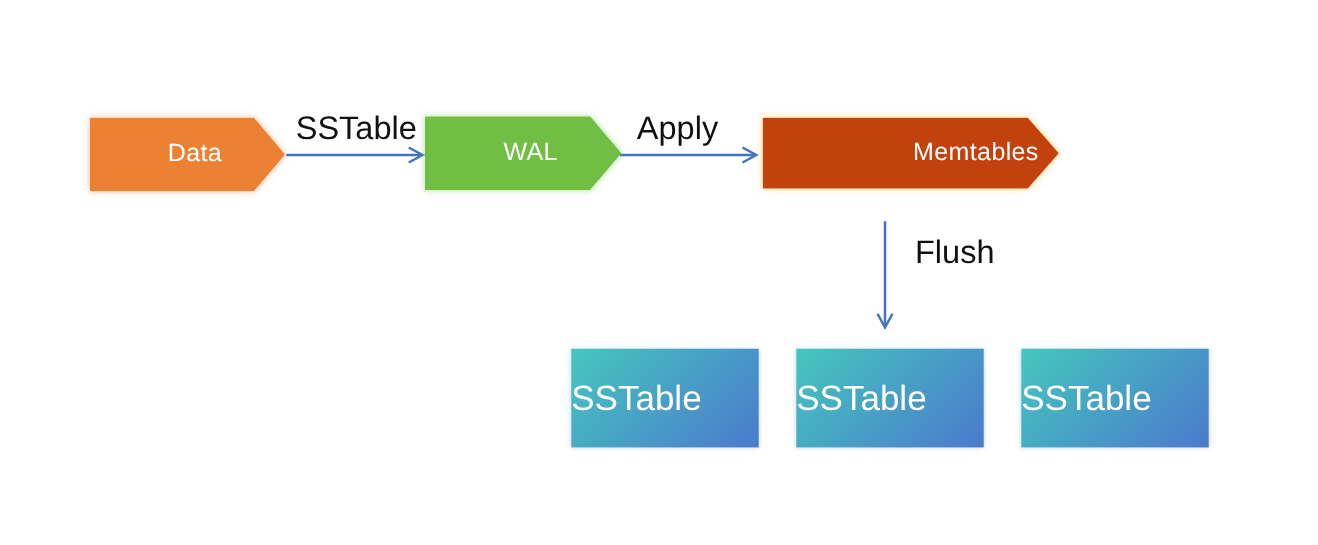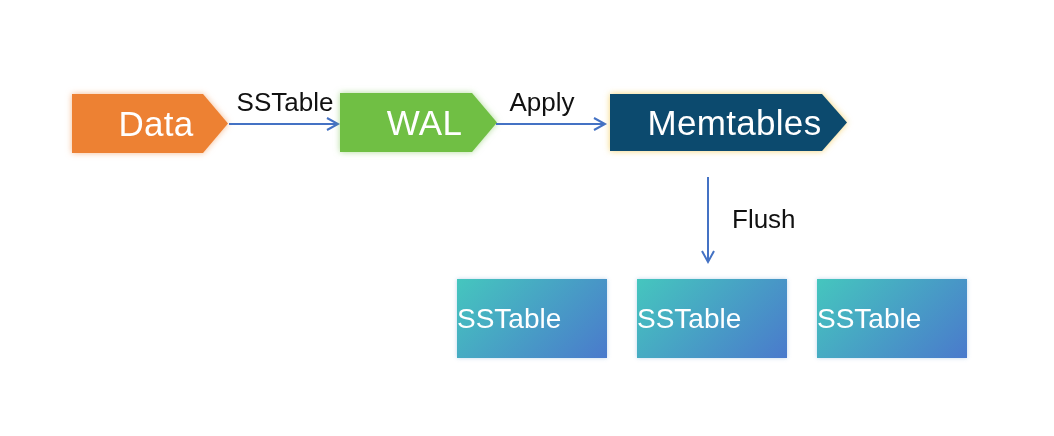--- a/index.html
+++ b/index.html
@@ -11,46 +11,46 @@
     overflow: hidden;
     font-family: "Liberation Sans", "DejaVu Sans", sans-serif;
   }
   
   .chevron-wrap { position: absolute; }
   .chevron {
     width: 100%; height: 100%;
     clip-path: polygon(0 0, calc(100% - 25px) 0, 100% 50%, calc(100% - 25px) 100%, 0 100%);
     display: flex; align-items: center; justify-content: center;
     padding-right: 16px; box-sizing: border-box;
-    color: #ffffff; font-size: 35px; letter-spacing: 0.3px; padding-left: 28px;
+    color: #ffffff; font-size: 20px; letter-spacing: 0.3px; padding-left: 28px;
   }
   .wrap-data      { left: 72px;  top: 94px; width: 156px; height: 59px;
                     filter: drop-shadow(0 0 3px rgba(237,129,51,0.55)); }
   .chevron-data   { background: #ED8133; }
   .wrap-wal       { left: 340px; top: 93px; width: 157px; height: 59px;
                     filter: drop-shadow(0 0 3px rgba(112,191,68,0.55)); }
   .chevron-wal    { background: #70BF44; }
   .wrap-memtables { left: 610px; top: 94px; width: 237px; height: 57px;
                     filter: drop-shadow(0 0 3px rgba(239,183,24,0.6)); }
-  .chevron-memtables { background: #0c4a6e; }
+  .chevron-memtables { background: #c2410c; justify-content: flex-end; }
 
   
   .arrow-svg { position: absolute; overflow: visible; }
   .arrow-persist { left: 228px; top: 115px; }
   .arrow-apply   { left: 495px; top: 115px; }
   .arrow-flush   { left: 699px; top: 176px; }
 
   
   .edge-label {
     position: absolute;
     color: #111111; font-size: 26px; line-height: 26px; white-space: nowrap;
   }
   .label-persist { left: 285px; top: 89px; transform: translateX(-50%); }
   .label-apply   { left: 542px; top: 89px; transform: translateX(-50%); text-align: right; }
-  .label-flush   { left: 732px; top: 206px; }
+  .label-flush   { left: 732px; top: 188px; }
 
   
   .sstable {
     position: absolute; top: 279px; width: 150px; height: 79px;
     background: linear-gradient(135deg, #45C6BE 0%, #4A7ACC 100%);
     display: flex; align-items: center; 
     color: #ffffff; font-size: 28px;
     box-shadow: 0 0 4px rgba(74,140,200,0.35);
   }
   .sstable-1 { left: 457px; }

